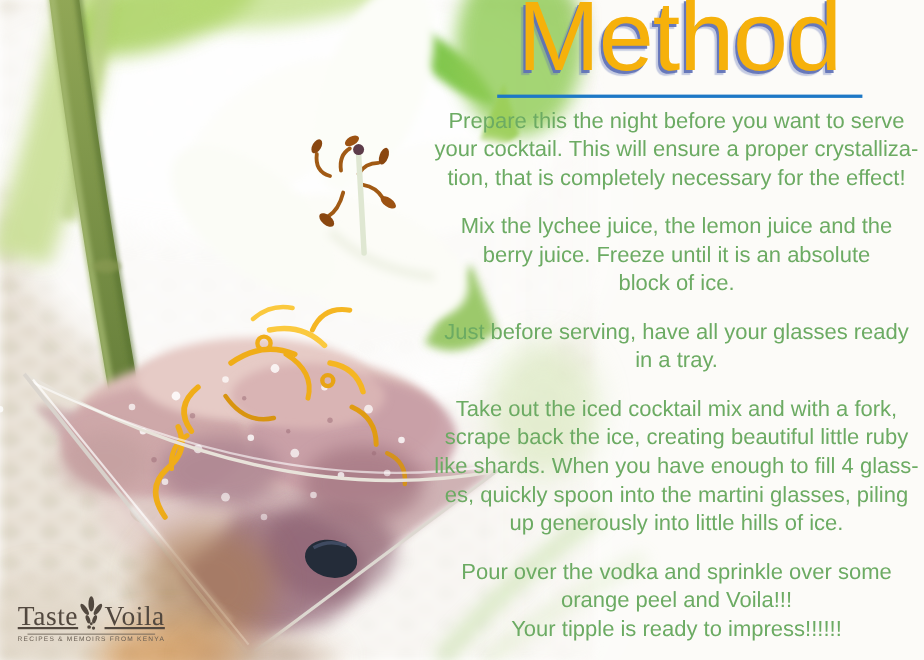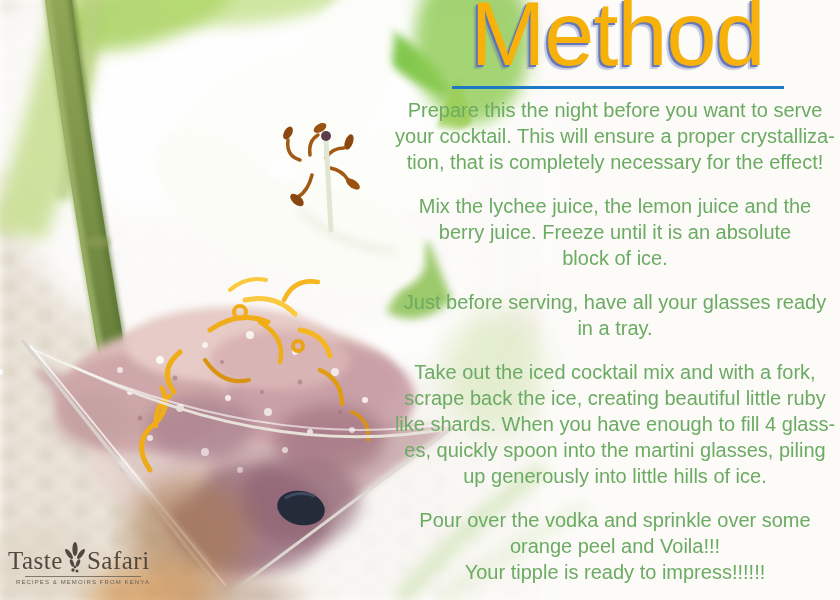--- a/index.html
+++ b/index.html
@@ -24,21 +24,21 @@
     position:absolute;left:385px;top:97px;width:460px;
     text-align:center;color:#6cab63;font-size:20px;line-height:26px;
   }
   .method-text .para{margin:0 0 18px 0;}
   .method-text .line{white-space:nowrap;}
   
   .logo{
     position:absolute;left:8px;top:541px;width:150px;text-align:center;
     color:#52483f;font-family:"Liberation Serif",serif;
   }
-  .logo-words{display:flex;align-items:flex-end;justify-content:flex-start;}
+  .logo-words{display:flex;align-items:flex-end;justify-content:center;text-decoration:underline;}
   .logo-word{font-size:25px;line-height:24px;letter-spacing:.5px;}
   .logo-ornament{margin:0 1px -2px 1px;}
   .logo-rule{width:116px;height:1px;background:#6a6055;margin:3px auto 2px auto;opacity:.8;}
   .logo-tagline{font-family:"Liberation Sans",sans-serif;font-size:6px;letter-spacing:1.1px;color:#675d52;}
 </style>
 </head>
 <body>
 
 <svg class="photo-svg" width="840" height="600" viewBox="0 0 840 600">
   <defs>
@@ -253,17 +253,17 @@
         <ellipse cx="11" cy="8" rx="2.6" ry="7"></ellipse>
         <ellipse cx="5" cy="13" rx="2.2" ry="6" transform="rotate(-35 5 13)"></ellipse>
         <ellipse cx="17" cy="13" rx="2.2" ry="6" transform="rotate(35 17 13)"></ellipse>
         <ellipse cx="8" cy="22" rx="1.8" ry="4" transform="rotate(-20 8 22)"></ellipse>
         <ellipse cx="14" cy="22" rx="1.8" ry="4" transform="rotate(20 14 22)"></ellipse>
         <circle cx="9" cy="29" r="1.7"></circle>
         <circle cx="13" cy="30" r="1.5"></circle>
         <circle cx="11" cy="26" r="1.3"></circle>
       </g>
     </svg>
-    <span class="logo-word">Safari</span>
+    <span class="logo-word">Voila</span>
   </div>
   <div class="logo-rule"></div>
   <div class="logo-tagline">RECIPES &amp; MEMOIRS FROM KENYA</div>
 </div>
 
 </body></html>

